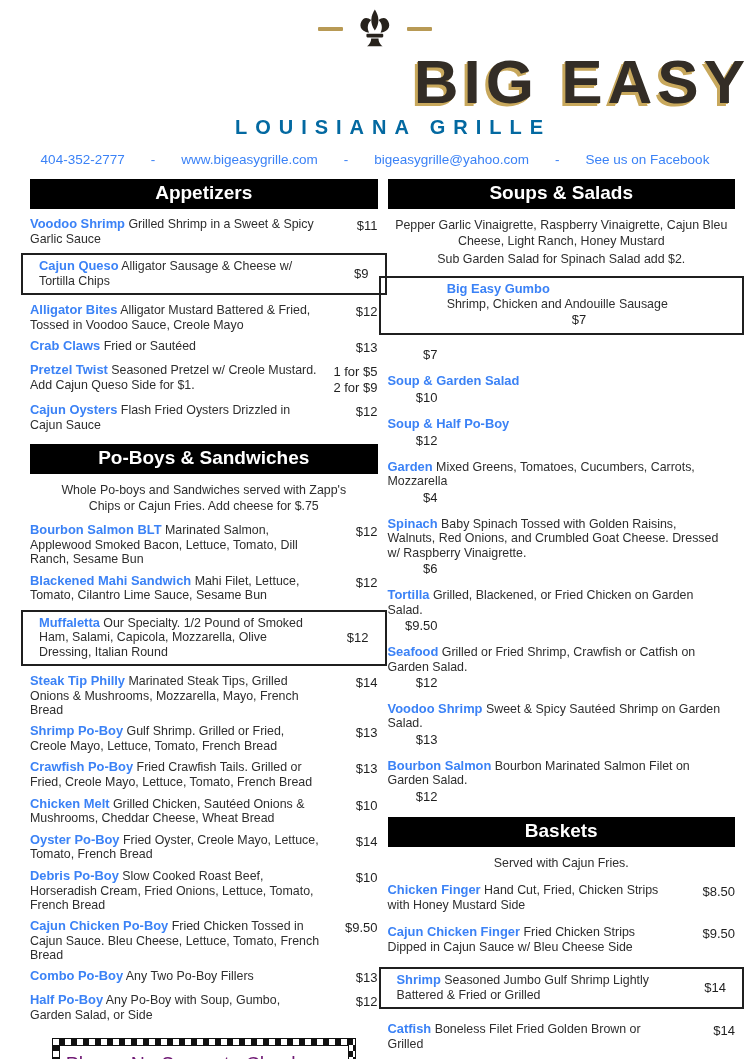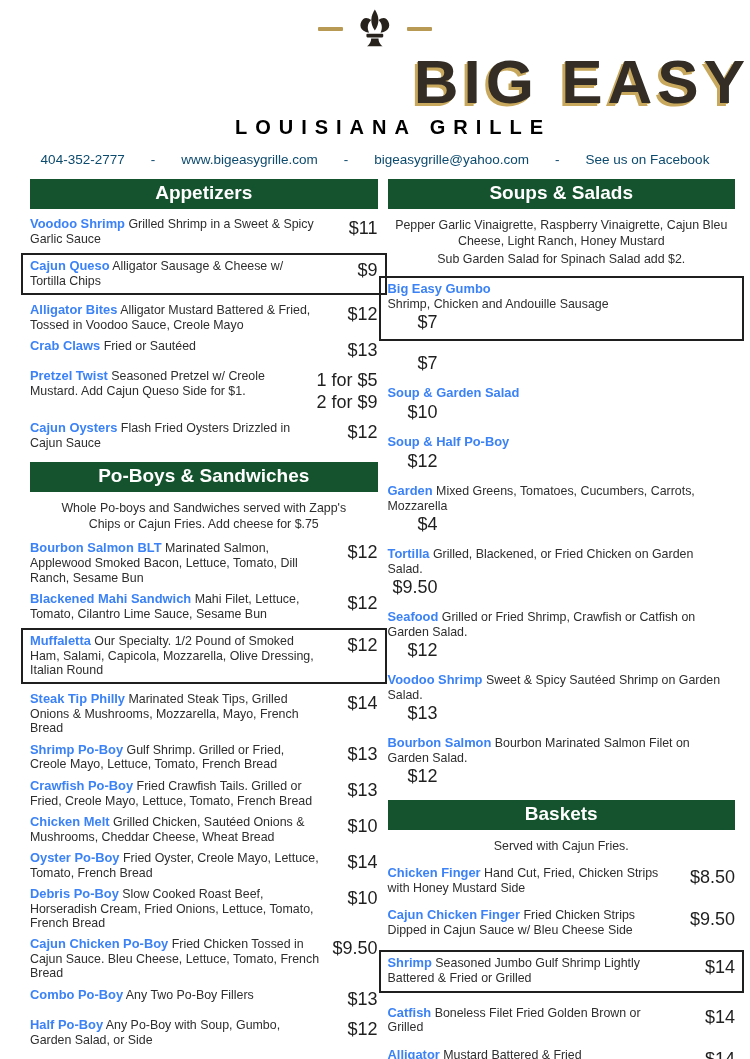--- a/index.html
+++ b/index.html
@@ -11,38 +11,38 @@
   .header{text-align:center;padding-top:8px;}
   .ornament{display:flex;align-items:center;justify-content:center;gap:15px;height:42px;}
   .dash{width:25px;height:4px;background:#b89a55;border-radius:1px;}
   .fleur svg{height:40px;width:auto;display:block;fill:#27221c;}
   .logo{
     font-size:62px;font-weight:700;color:#332d26;letter-spacing:5px;
     margin:1px 0 0;line-height:1.0;
     text-shadow:-3px 3px 0 #c8a85c,-1px 1px 0 #c8a85c;
     text-align:right;
   }
-  .sub{font-size:20px;font-weight:700;color:#000000;letter-spacing:8px;margin-top:3px;padding-left:36px;}
-  .contact{display:flex;justify-content:center;gap:26px;font-size:13.5px;color:#0c4a6e;margin-top:13px;}
+  .sub{font-size:20px;font-weight:700;color:#0369a1;letter-spacing:8px;margin-top:3px;padding-left:36px;}
+  .contact{display:flex;justify-content:center;gap:26px;font-size:13.5px;color:#3b82f6;margin-top:13px;}
   
   .cols{display:flex;gap:10px;padding:0 15px 0 30px;margin-top:12px;}
   .col{flex:1;min-width:0;}
   .bar{
-    background:#14532d;color:#fff;font-weight:700;font-size:19px;
+    background:#000000;color:#fff;font-weight:700;font-size:19px;
     text-align:center;padding:3px 0 5px;margin-bottom:8px;
   }
   .menu-section:not(:first-child) .bar{margin-top:12px;}
   p.intro{text-align:center;font-size:12.4px;color:#2e2e2e;line-height:1.3;margin:2px 0;}
   p.intro:last-of-type{margin-bottom:9px;}
   p.intro.narrow{max-width:312px;margin-left:auto;margin-right:auto;}
   .item{display:flex;align-items:flex-start;margin:0 0 7px;}
   .itext{flex:1;font-size:12.4px;line-height:1.15;color:#2e2e2e;padding-right:8px;}
   .iname{font-weight:700;color:#3b82f6;font-size:12.9px;}
-  .iprice{font-size:18px;color:#1f1f1f;text-align:right;min-width:50px;white-space:pre-line;line-height:1.22;padding-top:1px;}
-  .item.boxed{border:2px solid #1f1f1f;padding:4px 7px 5px;margin:1px -9px 8px;}
+  .iprice{font-size:13px;color:#1f1f1f;text-align:right;min-width:50px;white-space:pre-line;line-height:1.22;padding-top:1px;}
+  .item.boxed{border:2px solid #1f1f1f;padding:4px 16px 5px;margin:1px -9px 8px;align-items:center;}
   [data-name="section-soups"] .item{margin-bottom:11px;flex-direction:column;}
   [data-name="section-baskets"] .item{margin-bottom:13px;}
   [data-name="section-baskets"] p.intro:last-of-type{margin-bottom:12px;}
   
   .notice{box-sizing:border-box;}
   .notice .nline{text-align:left;color:#701a75;}
   .notice.checker{
     width:304px;margin:16px auto 0;border:1px solid #111;padding:6px;
     background:repeating-conic-gradient(#111 0% 25%,#fff 0% 50%);background-size:12px 12px;
   }
@@ -197,20 +197,24 @@
           </div>
           <div class="item" data-name="menu-item">
             <div class="itext" data-name="item-text"><span class="iname" data-name="item-name">Soup &amp; Half Po-Boy</span></div>
             <div class="iprice" data-name="item-price">$12</div>
           </div>
           <div class="item" data-name="menu-item">
             <div class="itext" data-name="item-text"><span class="iname" data-name="item-name">Garden</span> <span class="idesc" data-name="item-desc">Mixed Greens, Tomatoes, Cucumbers, Carrots, Mozzarella</span></div>
             <div class="iprice" data-name="item-price">$4</div>
           </div>
           <div class="item" data-name="menu-item">
+            <div class="itext" data-name="item-text"><span class="iname" data-name="item-name">Spinach</span> <span class="idesc" data-name="item-desc">Baby Spinach Tossed with Golden Raisins, Walnuts, Red Onions, and Crumbled Goat Cheese. Dressed w/ Raspberry Vinaigrette.</span></div>
+            <div class="iprice" data-name="item-price">$6</div>
+          </div>
+          <div class="item" data-name="menu-item">
             <div class="itext" data-name="item-text"><span class="iname" data-name="item-name">Tortilla</span> <span class="idesc" data-name="item-desc">Grilled, Blackened, or Fried Chicken on Garden Salad.</span></div>
             <div class="iprice" data-name="item-price">$9.50</div>
           </div>
           <div class="item" data-name="menu-item">
             <div class="itext" data-name="item-text"><span class="iname" data-name="item-name">Seafood</span> <span class="idesc" data-name="item-desc">Grilled or Fried Shrimp, Crawfish or Catfish on Garden Salad.</span></div>
             <div class="iprice" data-name="item-price">$12</div>
           </div>
           <div class="item" data-name="menu-item">
             <div class="itext" data-name="item-text"><span class="iname" data-name="item-name">Voodoo Shrimp</span> <span class="idesc" data-name="item-desc">Sweet &amp; Spicy Sautéed Shrimp on Garden Salad.</span></div>
             <div class="iprice" data-name="item-price">$13</div>

